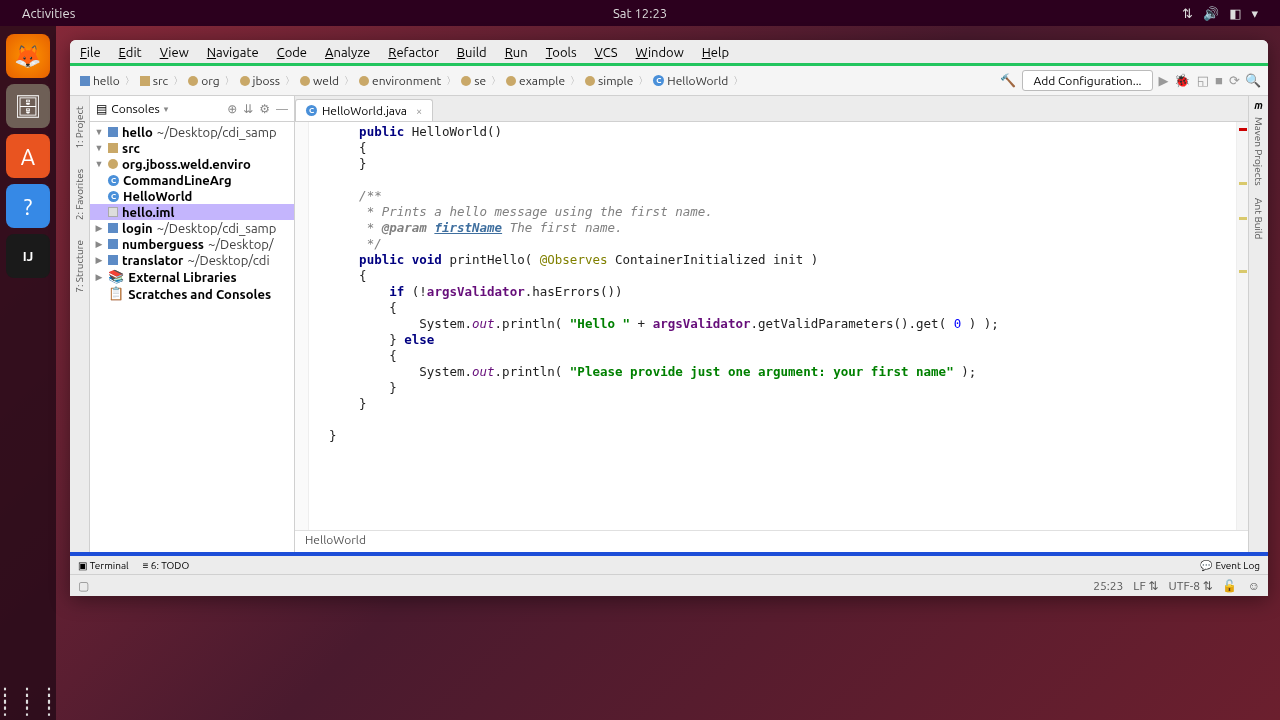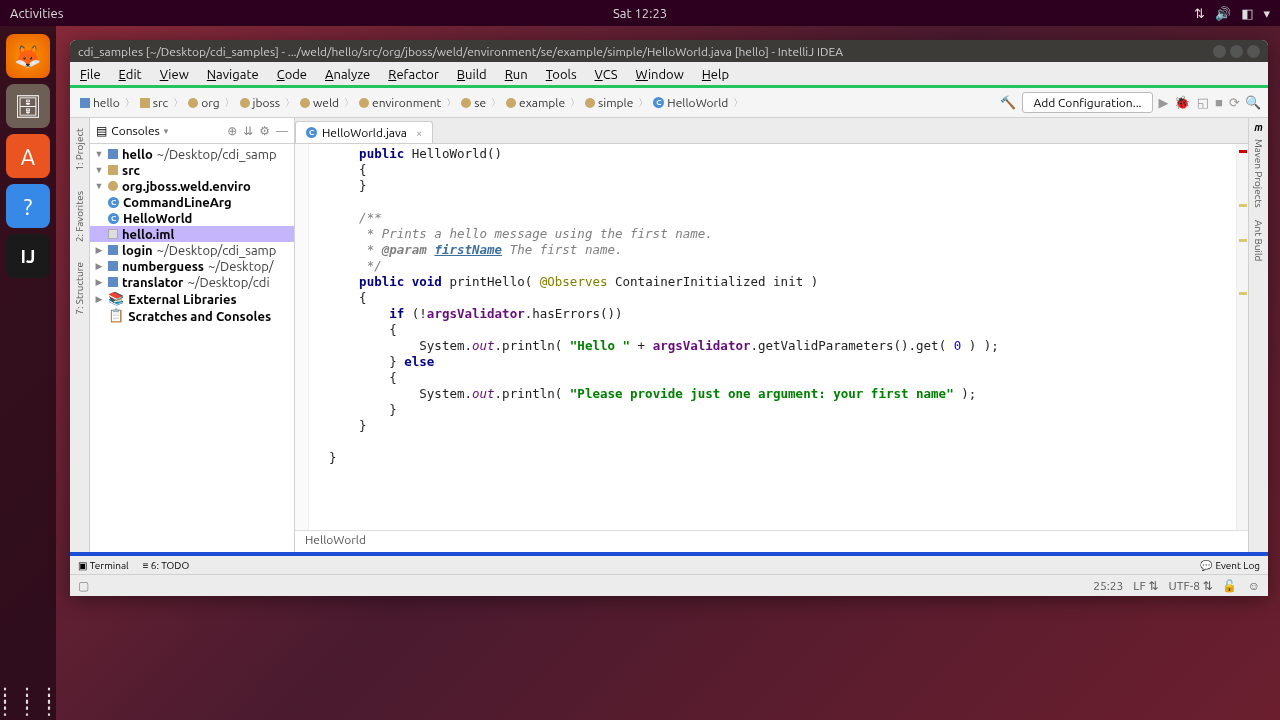--- a/index.html
+++ b/index.html
@@ -1,19 +1,19 @@
 <!DOCTYPE html>
 <html><head>
 <meta charset="utf-8">
 <style>
 * { margin: 0; padding: 0; box-sizing: border-box; }
 body { font-family: Ubuntu, "Segoe UI", sans-serif; font-size: 13px; background: linear-gradient(135deg, #8b2a3a 0%, #4a1a2e 50%, #6b1f2e 100%); width: 1280px; height: 720px; overflow: hidden; position: relative; }
 
 
-.gnome-bar { background: #2c001e; color: #ddd; height: 26px; display: flex; align-items: center; padding: 0 10px; font-size: 13px; }
+.gnome-bar { background: #2c001e; color: #ddd; height: 26px; display: flex; align-items: center; padding: 0 22px; font-size: 13px; }
 .gnome-bar .center { position: absolute; left: 50%; transform: translateX(-50%); }
 .gnome-bar .right { margin-left: auto; display: flex; gap: 10px; align-items: center; }
 
 
 .launcher { position: absolute; left: 0; top: 26px; width: 56px; background: rgba(40,10,25,0.85); height: calc(100% - 26px); display: flex; flex-direction: column; align-items: center; padding-top: 8px; gap: 6px; }
 .launcher .app { width: 44px; height: 44px; border-radius: 8px; display: flex; align-items: center; justify-content: center; font-size: 22px; }
 .apps-btn { position: absolute; bottom: 10px; color: #ddd; font-size: 20px; letter-spacing: 2px; line-height: 6px; text-align: center; }
 
 
 .ide { position: absolute; left: 70px; top: 40px; width: 1198px; height: 556px; background: #f2f2f2; border-radius: 6px 6px 0 0; box-shadow: 0 4px 20px rgba(0,0,0,0.4); display: flex; flex-direction: column; overflow: hidden; }
@@ -90,33 +90,25 @@
     <span>◧</span>
     <span>▾</span>
   </div>
 </div>
 
 <div class="launcher">
   <div class="app" style="background:radial-gradient(circle,#ff9500,#e66000);color:#fff">🦊</div>
   <div class="app" style="background:#6e5f56;color:#fff">🗄</div>
   <div class="app" style="background:#e95420;color:#fff">A</div>
   <div class="app" style="background:#3689e6;color:#fff">?</div>
-  <div class="app" style="background:#1a1a1a;color:#fff;font-weight:bold;font-size:18px">IJ</div>
+  <div class="app" style="background:#1a1a1a;color:#fff;font-weight:bold;font-size:13px">IJ</div>
   <div class="apps-btn">⋮⋮⋮<br>⋮⋮⋮<br>⋮⋮⋮</div>
 </div>
 
 <div class="ide">
-  <div class="titlebar">
-    <span>cdi_samples [~/Desktop/cdi_samples] - .../weld/hello/src/org/jboss/weld/environment/se/example/simple/HelloWorld.java [hello] - IntelliJ IDEA</span>
-    <div class="ctrls">
-      <span></span>
-      <span></span>
-      <span></span>
-    </div>
-  </div>
 
   <div class="menubar" id="menubar">
       <span><u>F</u>ile</span>
       <span><u>E</u>dit</span>
       <span><u>V</u>iew</span>
       <span><u>N</u>avigate</span>
       <span><u>C</u>ode</span>
       <span><u>A</u>nalyze</span>
       <span><u>R</u>efactor</span>
       <span><u>B</u>uild</span>

